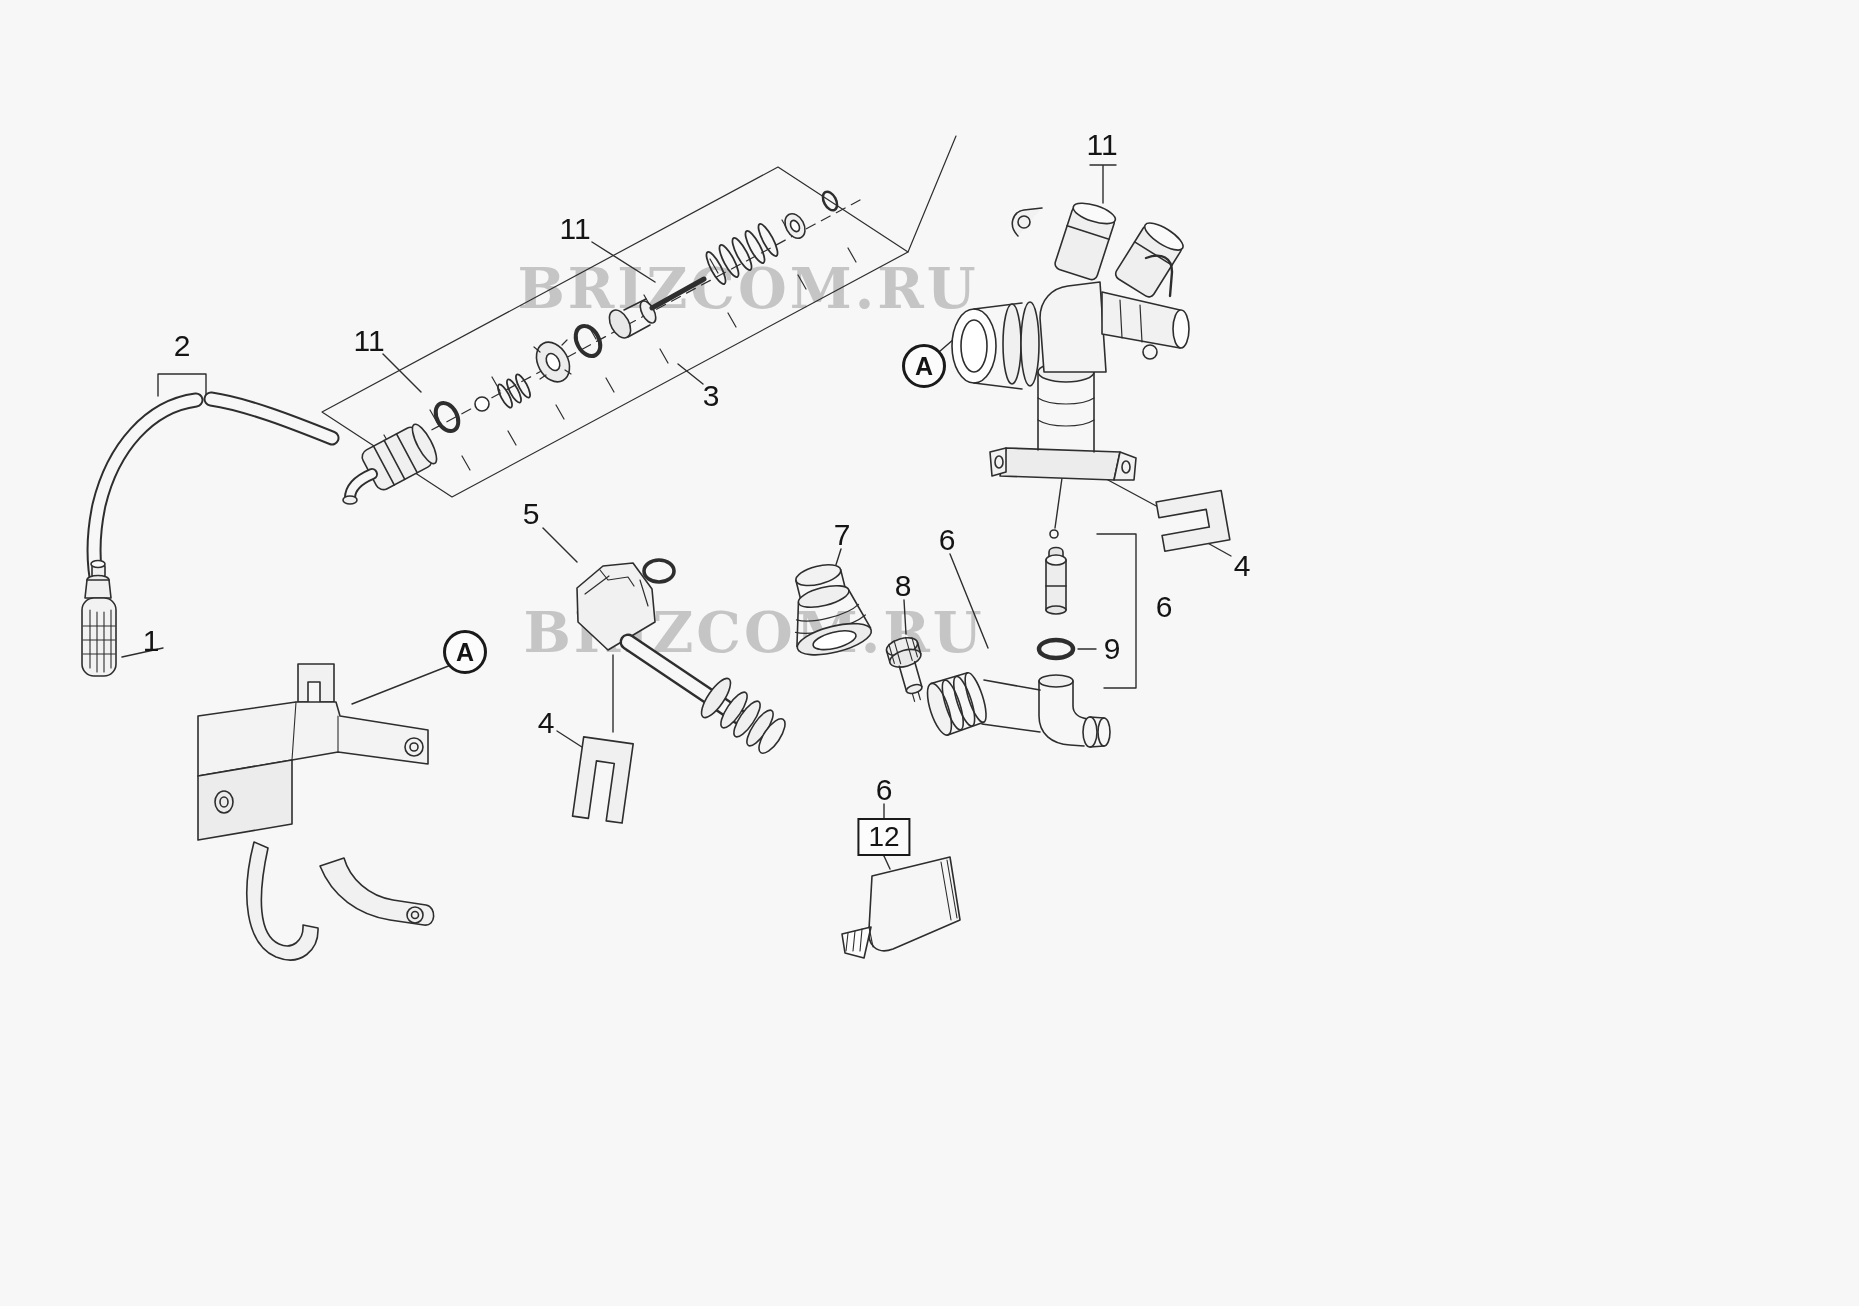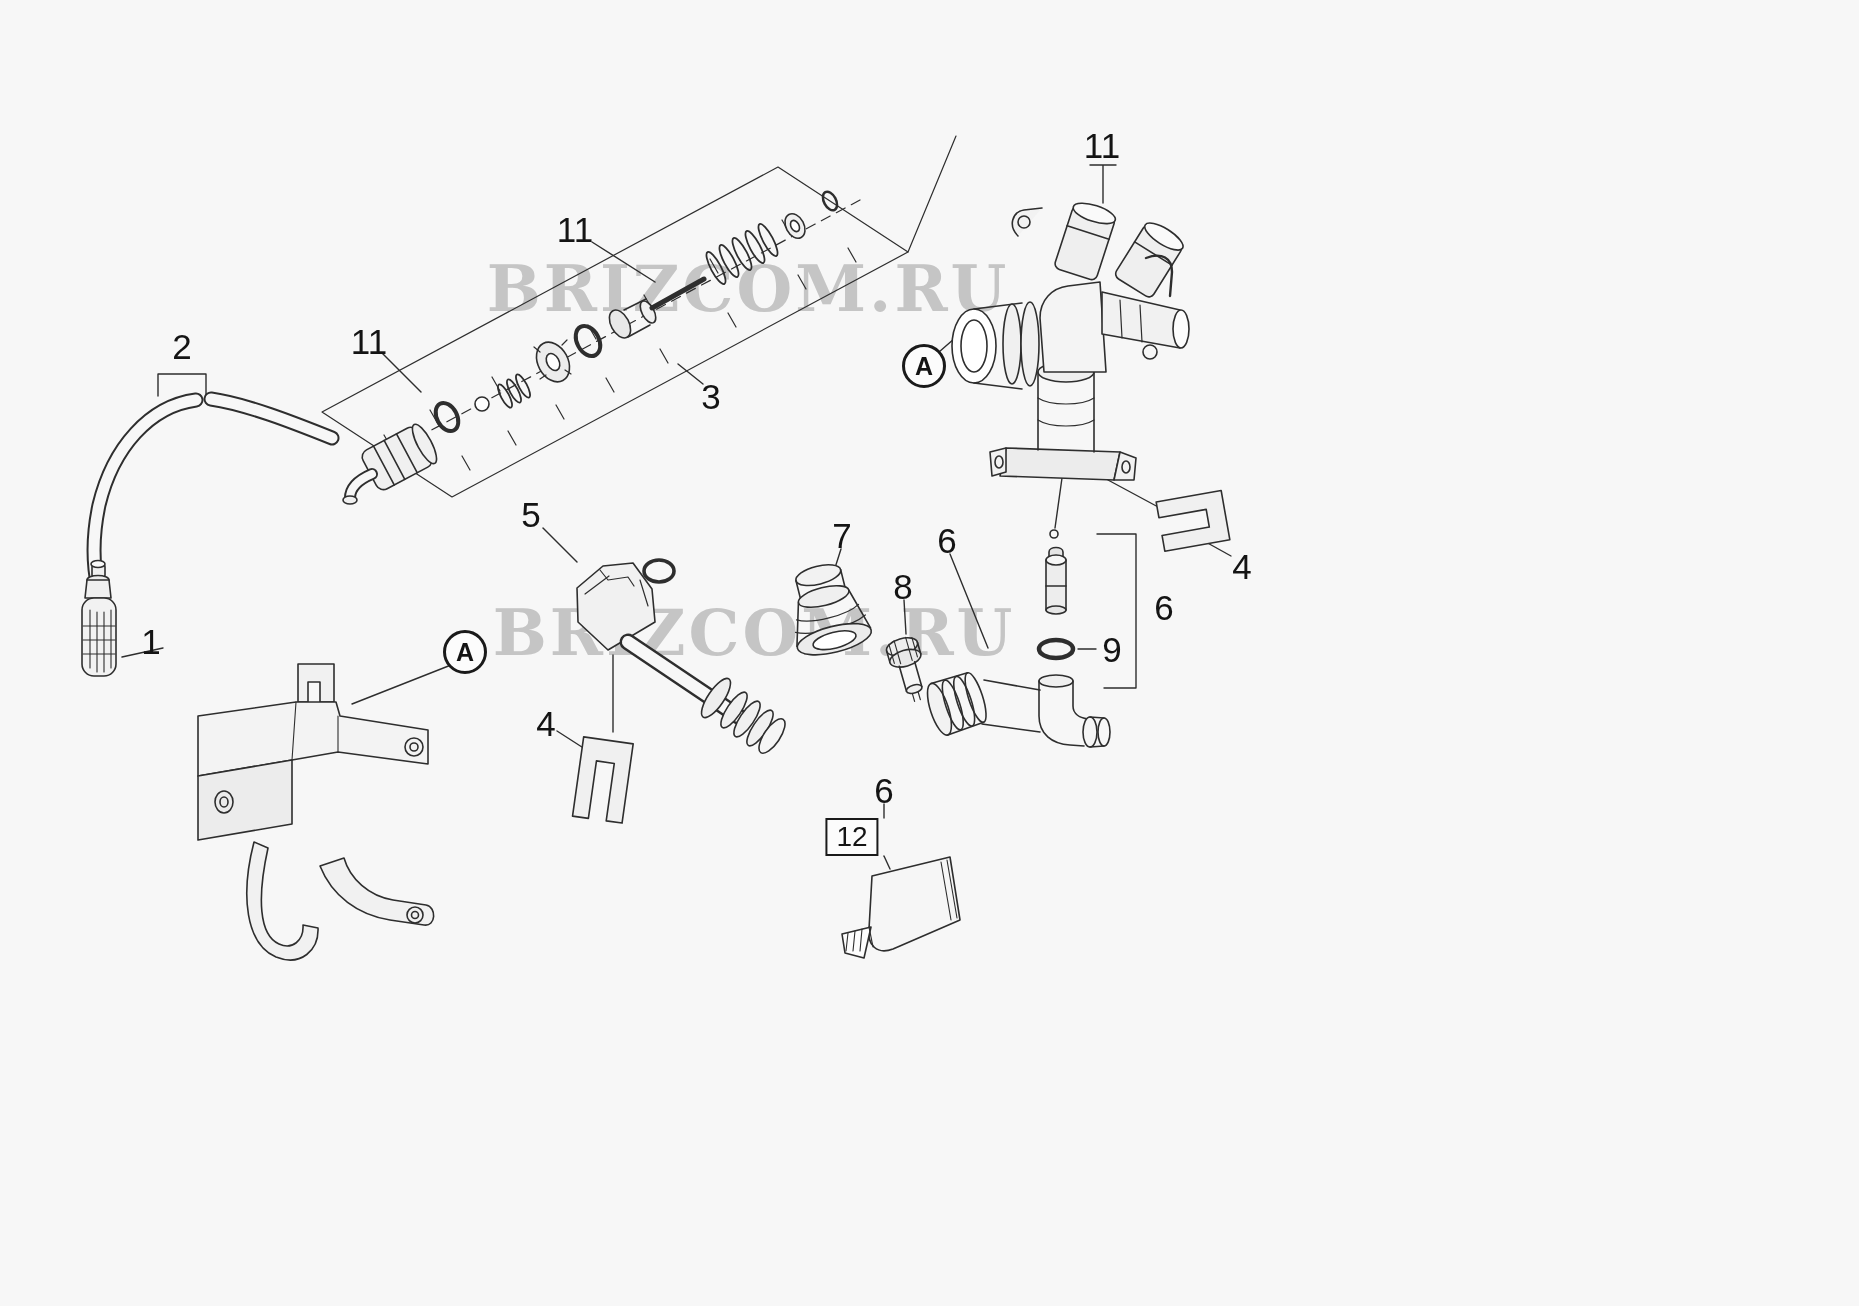--- a/index.html
+++ b/index.html
@@ -14,37 +14,37 @@
     background: #f7f7f7;
     overflow: hidden;
     font-family: "Liberation Sans", sans-serif;
     color: #141414;
   }
   .watermark {
     position: absolute;
     transform: translate(-50%, -50%);
     font-family: "DejaVu Serif", serif;
     font-weight: 700;
-    font-size: 64px;
+    font-size: 56px;
     letter-spacing: 3px;
     color: #c5c5c5;
     white-space: nowrap;
     user-select: none;
     z-index: 1;
   }
   svg.art {
     position: absolute;
     left: 0;
     top: 0;
     z-index: 2;
   }
   .label {
     position: absolute;
     transform: translate(-50%, -50%);
-    font-size: 35px;
+    font-size: 30px;
     line-height: 1;
     color: #141414;
     z-index: 3;
     white-space: nowrap;
   }
   .callout {
     position: absolute;
     transform: translate(-50%, -50%);
     width: 38px;
     height: 38px;
@@ -325,15 +325,15 @@
   <div class="label" style="left:903px;top:586px">8</div>
   <div class="label" style="left:1242px;top:566px">4</div>
   <div class="label" style="left:1164px;top:607px">6</div>
   <div class="label" style="left:1112px;top:649px">9</div>
   <div class="label" style="left:546px;top:723px">4</div>
   <div class="label" style="left:884px;top:790px">6</div>
 
   <div class="callout" style="left:924px;top:366px">A</div>
   <div class="callout" style="left:465px;top:652px">A</div>
 
-  <div class="boxed-label" style="left:852px;top:837px">12</div>
+  <div class="boxed-label" style="left:884px;top:837px">12</div>
 
 </div>
 
 </body></html>

